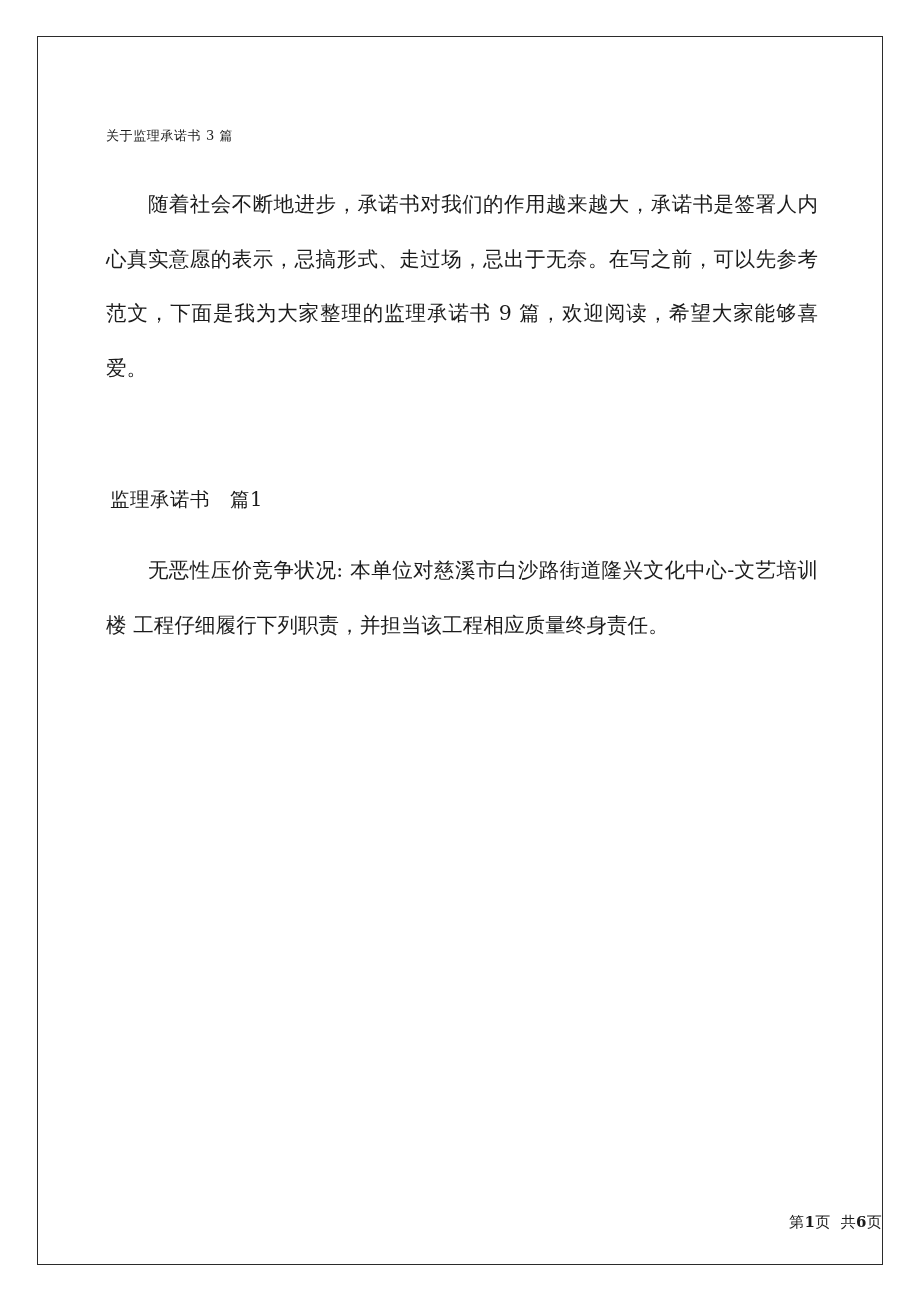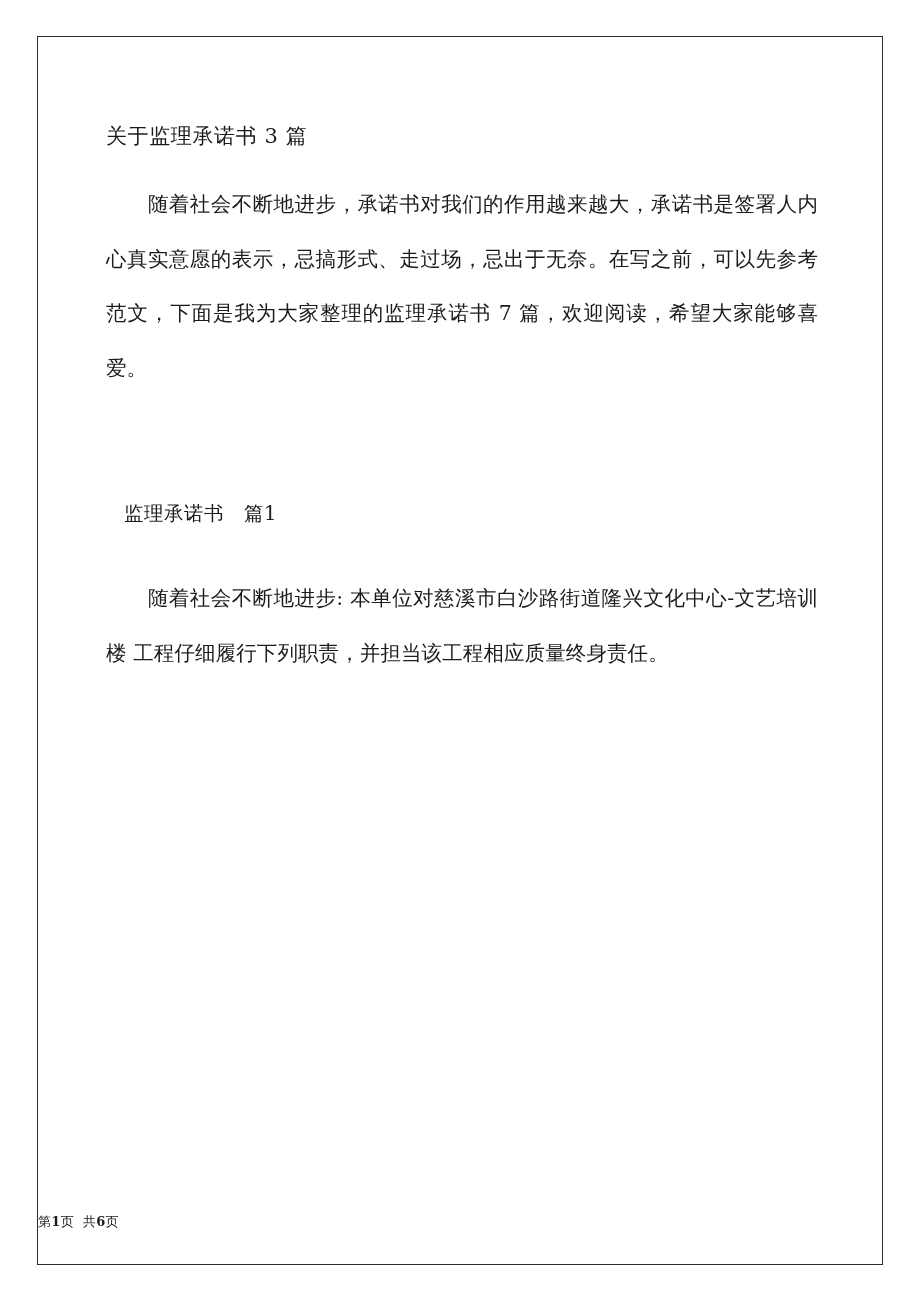--- a/index.html
+++ b/index.html
@@ -29,21 +29,21 @@
 
   
   #doc-body {
     position: absolute;
     left: 68px;   
     top: 84px;    
     width: 712px;
   }
 
   .doc-title {
-    font-size: 21px;
+    font-size: 13px;
     line-height: 30px;
     color: #1b1b1b;
     letter-spacing: 0.6px;
     margin: 0 0 26px 0;
     font-weight: 400;
     white-space: pre;
   }
 
   .para {
     font-size: 20.5px;
@@ -56,60 +56,60 @@
     text-align-last: left;
     white-space: pre-wrap;
     word-break: break-all;
   }
 
   .section-head {
     font-size: 19.5px;
     line-height: 30px;
     color: #1b1b1b;
     letter-spacing: 0.5px;
-    margin: 18px;
+    margin: 4px;
     font-weight: 400;
     white-space: pre;
   }
 
   .gap-xl { height: 86px; }
   .gap-md { height: 24px; }
 
   
   #page-footer {
     position: absolute;
     left: 0;
     right: 0;
     top: 1176px;
-    text-align: left;
-    font-size: 13px;
+    text-align: right;
+    font-size: 15px;
     color: #1b1b1b;
     letter-spacing: 0.3px;
     white-space: pre;
   }
   #page-footer .num { font-weight: 700; }
 </style>
 </head>
 <body>
 
 <div id="page-frame">
 
   <div id="doc-body">
 
     <h1 class="doc-title">关于监理承诺书 3 篇</h1>
 
-    <p class="para">　　随着社会不断地进步，承诺书对我们的作用越来越大，承诺书是签署人内心真实意愿的表示，忌搞形式、走过场，忌出于无奈。在写之前，可以先参考范文，下面是我为大家整理的监理承诺书 7 篇，欢迎阅读，希望大家能够喜爱。</p>
+    <p class="para">　　随着社会不断地进步，承诺书对我们的作用越来越大，承诺书是签署人内心真实意愿的表示，忌搞形式、走过场，忌出于无奈。在写之前，可以先参考范文，下面是我为大家整理的监理承诺书 9 篇，欢迎阅读，希望大家能够喜爱。</p>
 
     <div class="gap-xl"></div>
 
     <div class="section-head">监理承诺书　篇1</div>
 
     <div class="gap-md"></div>
 
-    <p class="para">　　随着社会不断地进步: 本单位对慈溪市白沙路街道隆兴文化中心-文艺培训楼 工程仔细履行下列职责，并担当该工程相应质量终身责任。</p>
+    <p class="para">　　无恶性压价竞争状况: 本单位对慈溪市白沙路街道隆兴文化中心-文艺培训楼 工程仔细履行下列职责，并担当该工程相应质量终身责任。</p>
 
 
 
   </div>
 
   <div id="page-footer"><span>第</span><span class="num">1</span><span>页</span>&nbsp;&nbsp;<span>共</span><span class="num">6</span><span>页</span></div>
 
 </div>
 
 </body></html>

